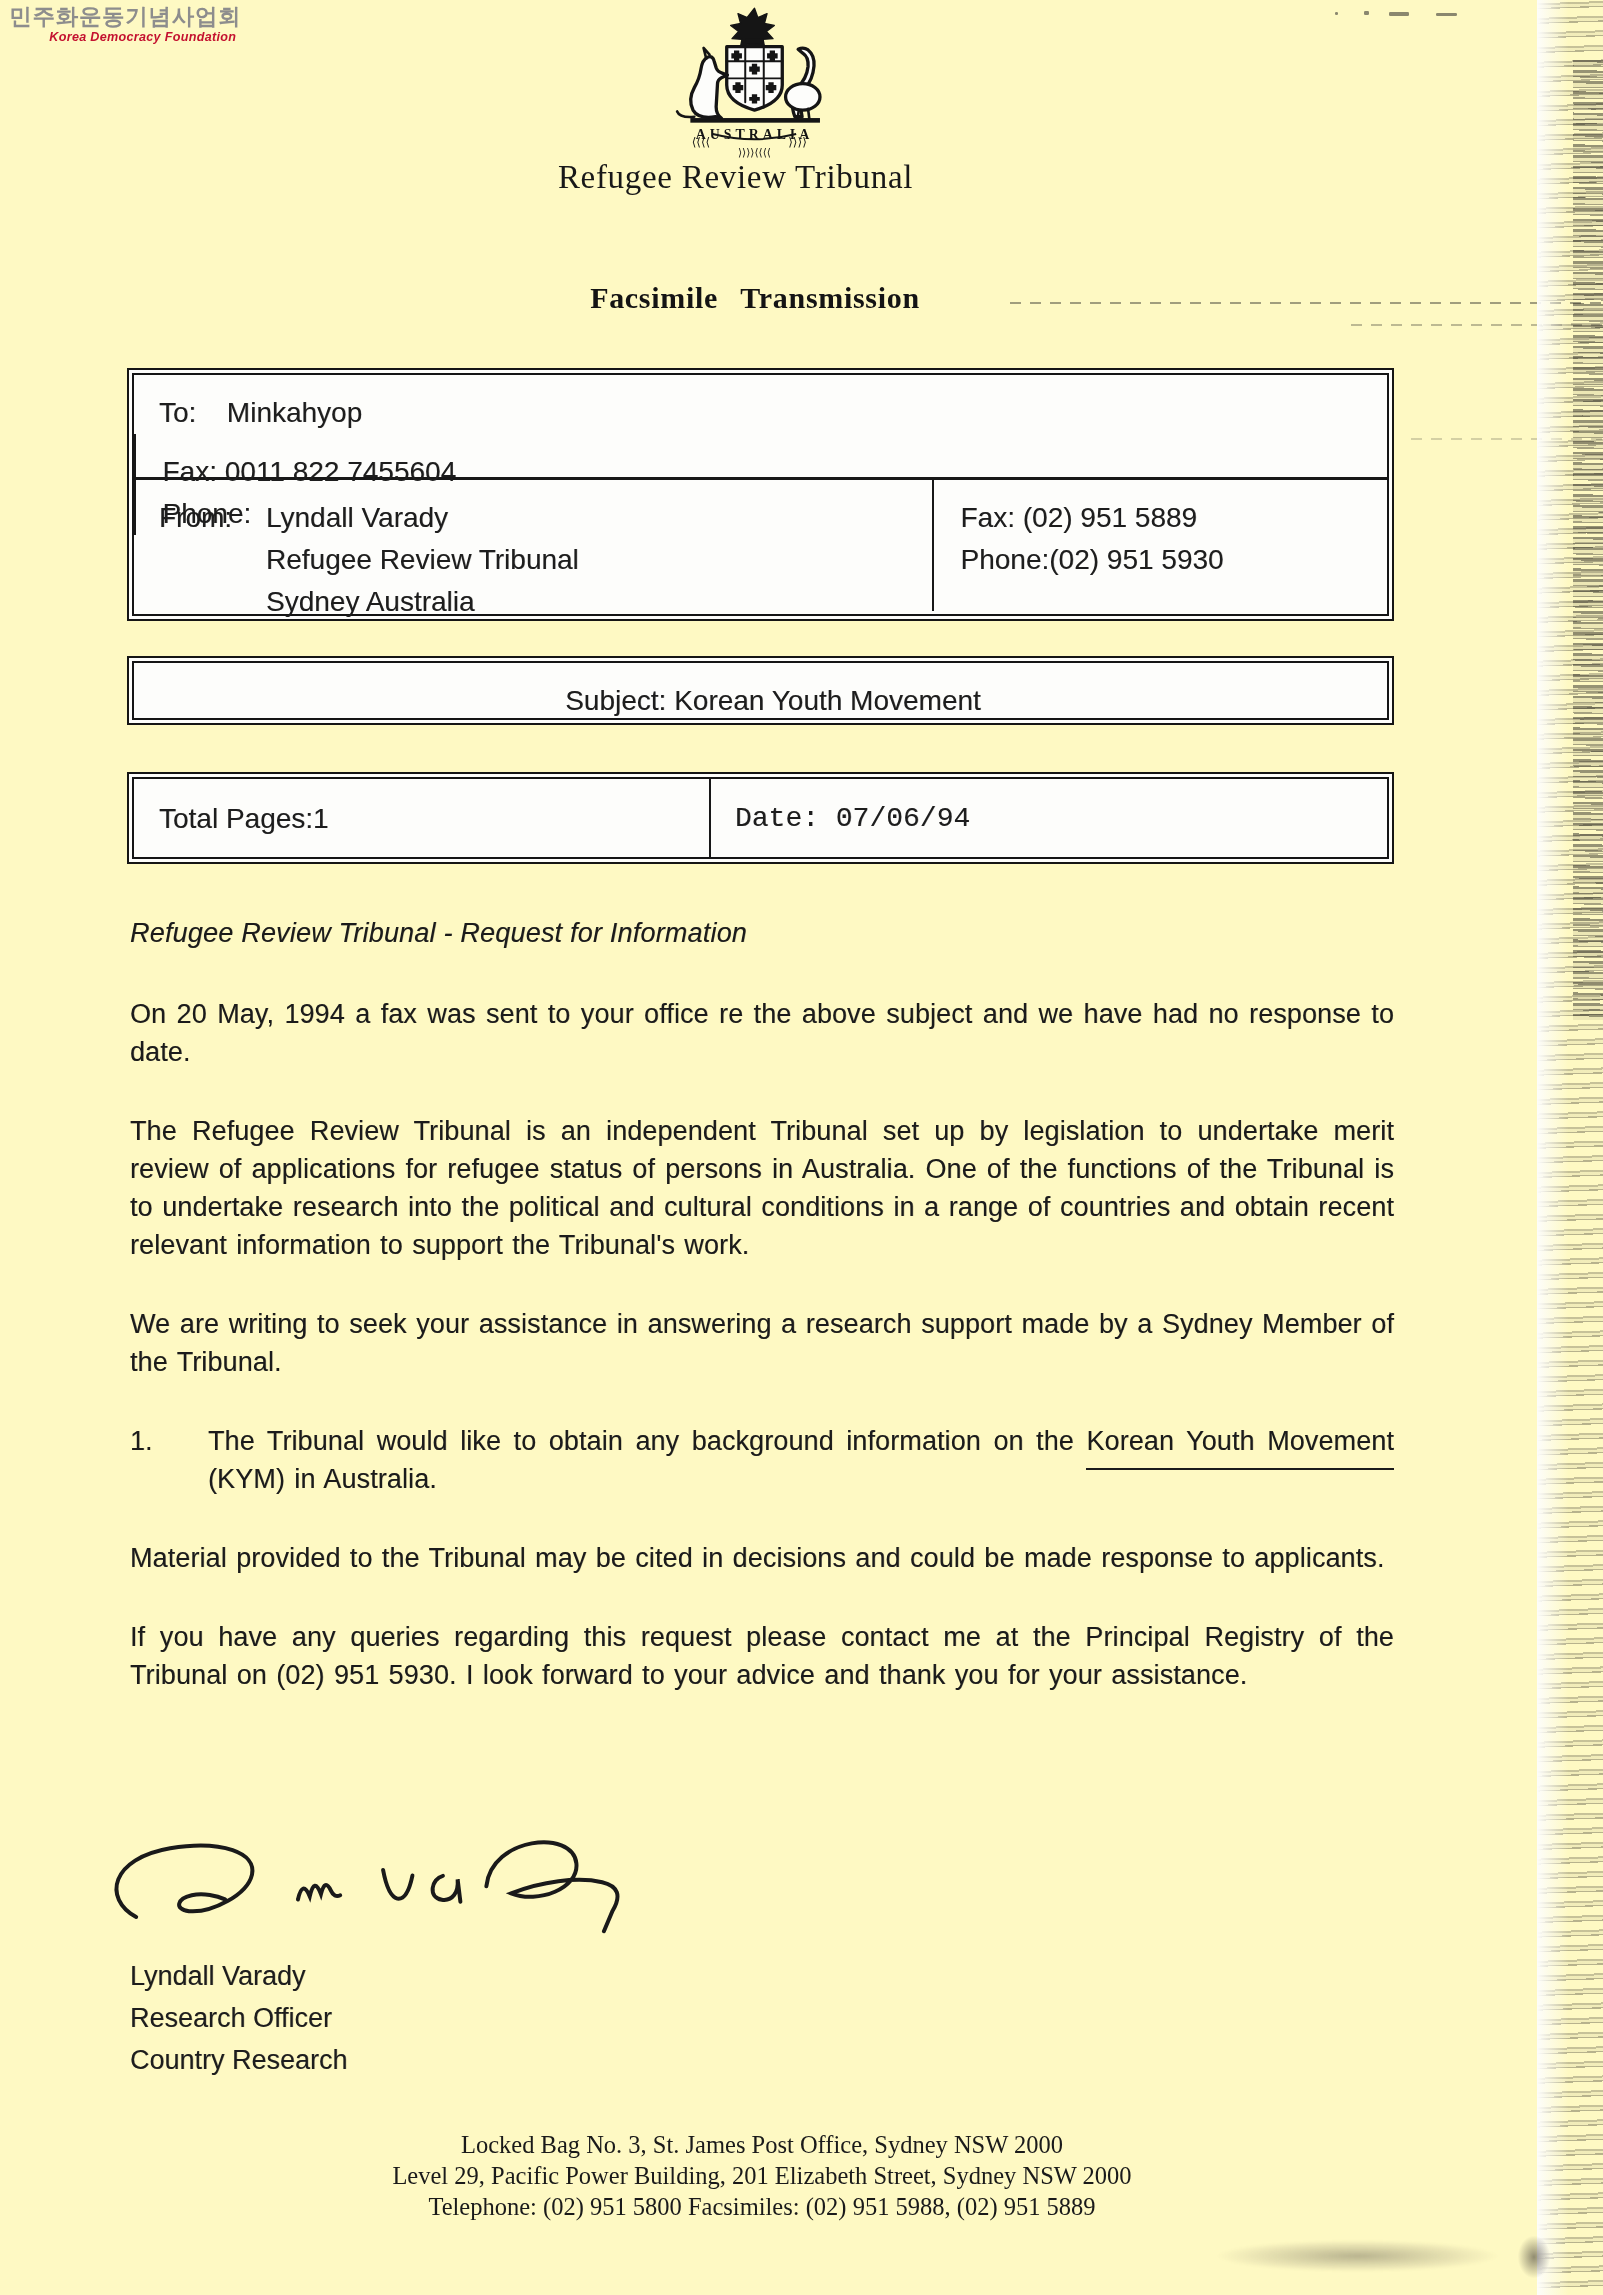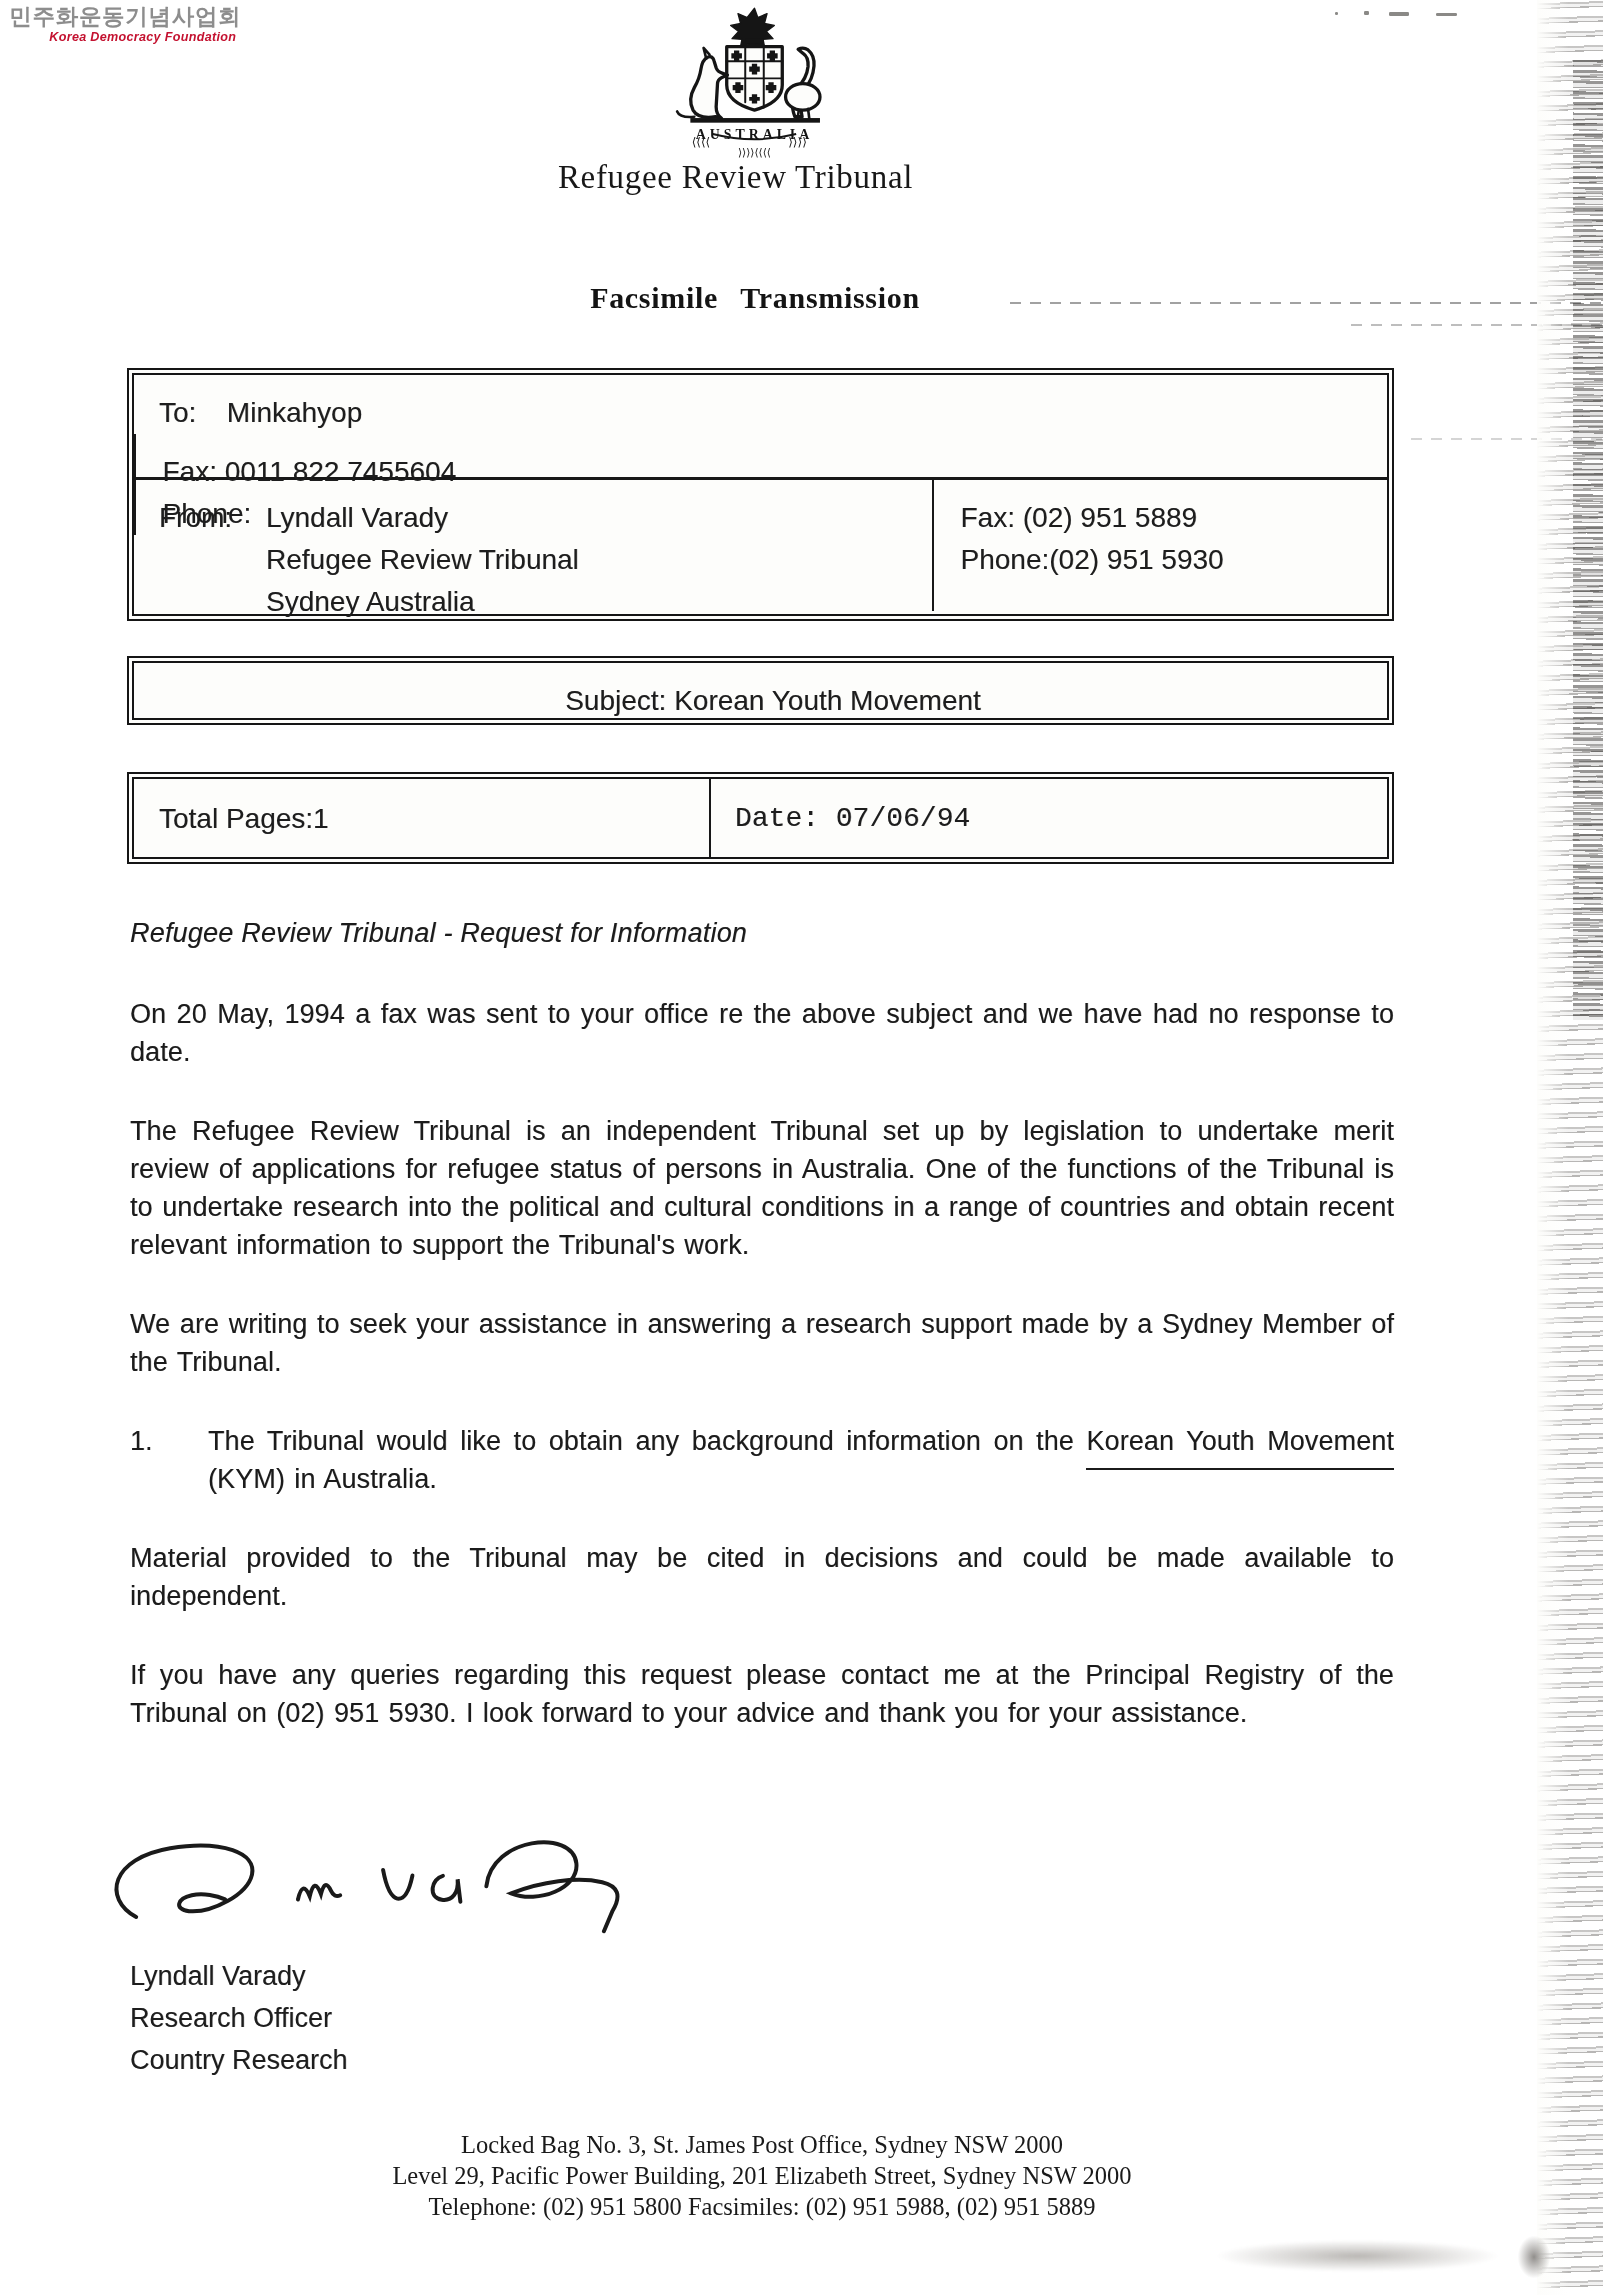--- a/index.html
+++ b/index.html
@@ -1,19 +1,19 @@
 <!DOCTYPE html>
 <html style="font-size:10.6px"><head>
 <meta charset="utf-8">
 <style>
   html,body{margin:0;padding:0;background:#e8e8e6;}
   .page{
     position:relative;
     width:1603px;height:2295px;
-    background:#ffffff;
+    background:#fef9c3;
     overflow:hidden;
     color:#1b1b1b;
     font-family:"Liberation Sans",sans-serif;
   }
   .fax{ text-shadow:0.4px 0.4px 0 rgba(20,20,20,.38); }
 
   
   .kdf-logo{position:absolute;left:9.3px;top:5.3px;}
   .kdf-kr{font-size:22.5px;font-weight:bold;color:#8d8d8d;letter-spacing:0.7px;line-height:24px;}
   .kdf-en{font-size:12.6px;font-weight:bold;font-style:italic;color:#c41230;line-height:16px;letter-spacing:0.3px;margin-left:40px;}
@@ -202,21 +202,21 @@
 
   <div class="letter fax">
     <div class="head">Refugee Review Tribunal - Request for Information</div>
     <p>On 20 May, 1994 a fax was sent to your office re the above subject and we have had no response to date.</p>
     <p>The Refugee Review Tribunal is an independent Tribunal set up by legislation to undertake merit review of applications for refugee status of persons in Australia. One of the functions of the Tribunal is to undertake research into the political and cultural conditions in a range of countries and obtain recent relevant information to support the Tribunal's work.</p>
     <p>We are writing to seek your assistance in answering a research support made by a Sydney Member of the Tribunal.</p>
     <p class="item">
       <span class="num">1.</span>
       <span class="itxt"><span>The Tribunal would like to obtain any background information on the </span><span class="uline">Korean Youth Movement</span><span>  (KYM)  in Australia.</span></span>
     </p>
-    <p>Material provided to the Tribunal may be cited in decisions and could be made available to independent.</p>
+    <p>Material provided to the Tribunal may be cited in decisions and could be made response to applicants.</p>
     <p class="last">If you have any queries regarding this request please contact me at the Principal Registry of the Tribunal on (02) 951 5930.  I look forward to your advice and thank you for your assistance.</p>
   </div>
 
   <div class="sig">
     <svg viewBox="0 0 930 250" width="616" height="166">
       <g fill="none" stroke="#1a1a1a" stroke-width="6" stroke-linecap="round" transform="rotate(-2 465 125)">
         <path d="M55,150 C5,120 20,60 110,48 C190,38 240,60 232,92 C224,122 170,148 135,144 C112,140 118,124 140,120 C158,117 178,122 190,128"></path>
         <path d="M300,132 q8,-30 18,-4 q8,-30 17,-3 q7,-24 15,-5 q5,12 14,8"></path>
         <path d="M430,92 q6,40 20,44 q15,3 24,-34"></path>
         <path d="M520,104 c-18,4 -24,32 -3,36 c16,3 26,-10 25,-30 l3,34"></path>

